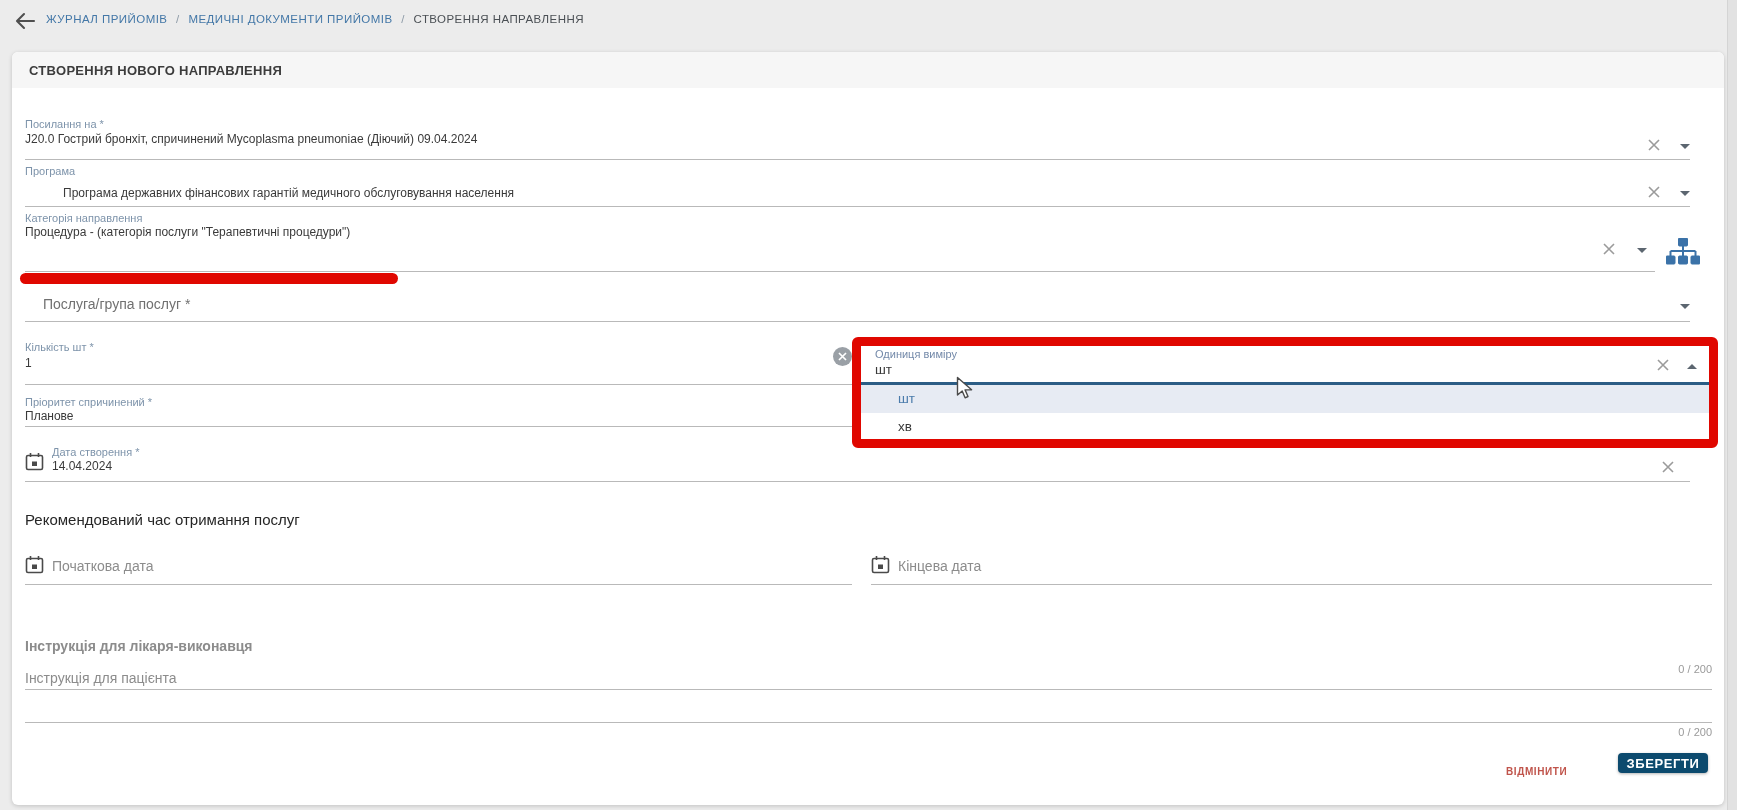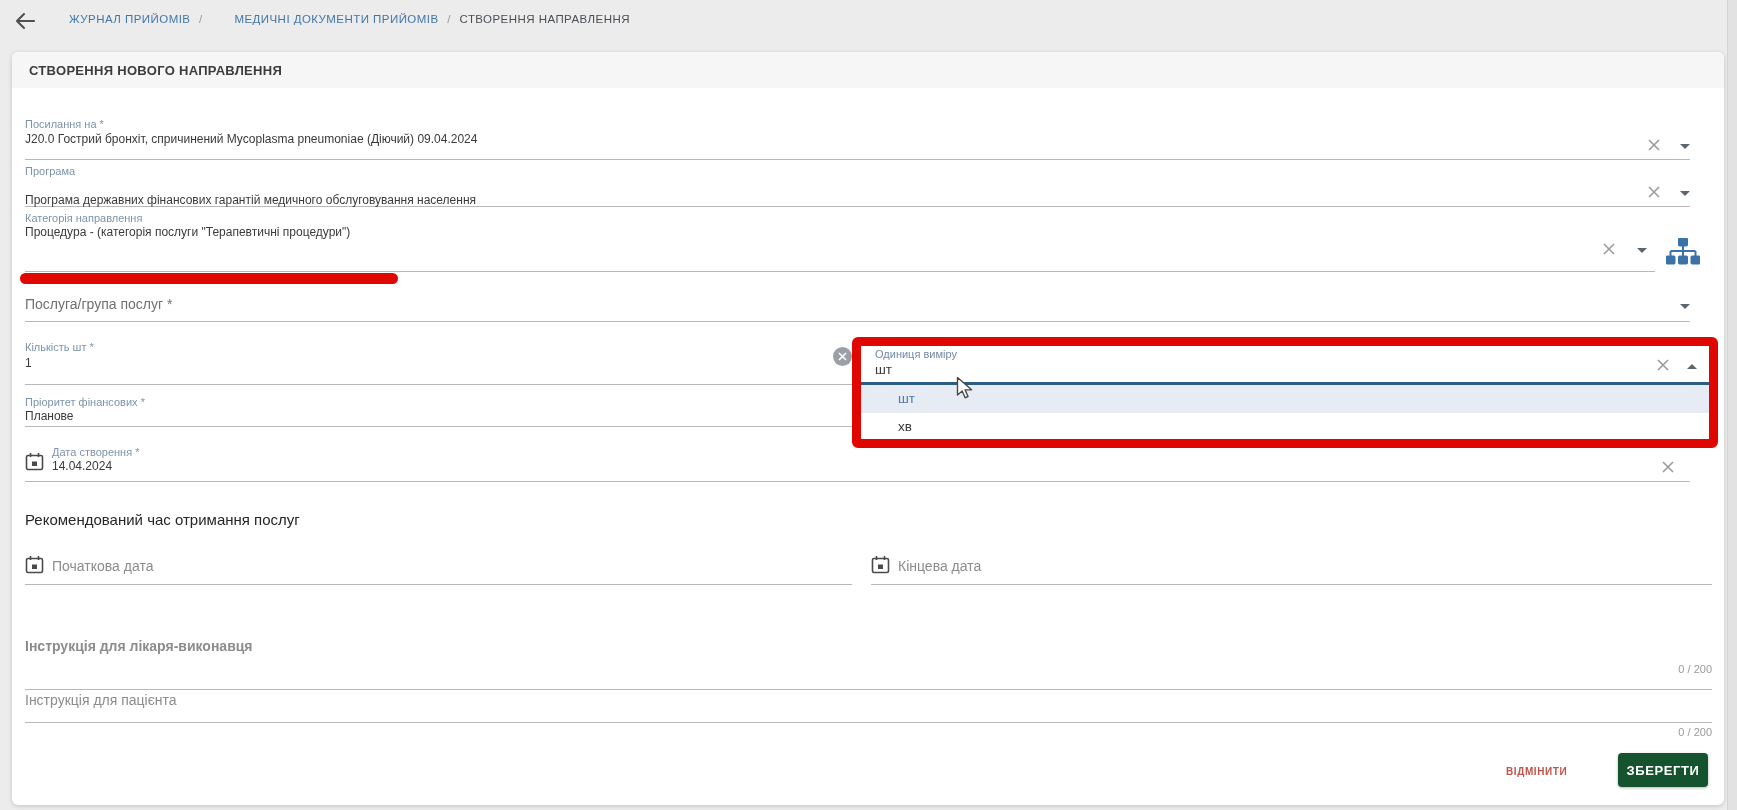--- a/index.html
+++ b/index.html
@@ -4,21 +4,21 @@
 <style>
   * { margin:0; padding:0; box-sizing:border-box; }
   html,body { background:#ececec; }
   body { font-family:"Liberation Sans", sans-serif; }
   #screen { position:relative; width:1737px; height:810px; background:#ececec; overflow:hidden; }
 
   
   .topbar { position:absolute; left:0; top:0; width:100%; height:42px; }
   .back-btn { position:absolute; left:13px; top:9px; width:24px; height:24px; cursor:pointer; }
   .breadcrumb { position:absolute; left:46px; top:13px; font-size:11.5px; font-weight:500; letter-spacing:.45px; white-space:nowrap; }
-  .crumb-link { color:#4377a7; cursor:pointer;margin-left:23px; }
+  .crumb-link { color:#4377a7; cursor:pointer; }
   .crumb-sep { color:#8d9aa6; margin:0 5px; }
   .crumb-current { color:#4a4f54; }
 
   
   .card { position:absolute; left:12px; top:52px; width:1712px; height:753px;
           background:#fff; border-radius:6px; box-shadow:0 1px 4px rgba(0,0,0,.18); }
   .card-header { position:absolute; left:0; top:0; width:100%; height:36px; background:#f6f6f6;
                  border-radius:6px 6px 0 0; }
   .card-title { position:absolute; left:17px; top:11px; font-size:13px; font-weight:700;
                 color:#3c3c3c; letter-spacing:.3px; }
@@ -59,21 +59,21 @@
 
   
   .section-heading { position:absolute; left:13px; top:459px; font-size:15px; font-weight:500; color:#262626; }
 
   
   .counter { position:absolute; font-size:11px; color:#9a9a9a; width:120px; text-align:right; }
 
   
   .btn-cancel { position:absolute; left:1480px; top:708px; padding:6px 14px; font-size:10px; font-weight:700;
                 letter-spacing:.6px; color:#c0544b; cursor:pointer; }
-  .btn-save { position:absolute; left:1606px; top:701px; width:90px; height:34px; background:#14532d;
+  .btn-save { position:absolute; left:1606px; top:701px; width:90px; height:20px; background:#0c4a6e;
               border-radius:4px; color:#fff; font-size:13px; font-weight:700; letter-spacing:.6px;
               display:flex; align-items:center; justify-content:center; cursor:pointer;
               box-shadow:0 1px 3px rgba(0,0,0,.3); }
 
   
   .scrollbar { position:absolute; right:0; top:0; width:10px; height:810px; background:#e2e2e2;
                border-left:1px solid #d4d4d4; }
 
   
   .cursor { position:absolute; left:956px; top:376px; z-index:20; pointer-events:none; }
@@ -107,21 +107,21 @@
       <div class="fld-label" style="top:6px;">Посилання на *</div>
       <div class="fld-value" style="top:20px;">J20.0 Гострий бронхіт, спричинений Mycoplasma pneumoniae (Діючий) 09.04.2024</div>
       <svg class="icon-x" style="right:28px; bottom:6px;" viewBox="0 0 16 16">
         <path d="M3 3 L13 13 M13 3 L3 13" stroke="#9b9b9b" stroke-width="1.6"></path>
         </svg>
       <div class="caret-down" style="right:0; bottom:10px;"></div>
     </div>
 
     <div class="fld" style="left:13px; top:108px; width:1665px; height:47px;">
       <div class="fld-label" style="top:5px;">Програма</div>
-      <div class="fld-value" style="top:33px;">Програма державних фінансових гарантій медичного обслуговування населення</div>
+      <div class="fld-value" style="top:26px;margin-left:38px;">Програма державних фінансових гарантій медичного обслуговування населення</div>
       <svg class="icon-x" style="right:28px; bottom:6px;" viewBox="0 0 16 16">
         <path d="M3 3 L13 13 M13 3 L3 13" stroke="#9b9b9b" stroke-width="1.6"></path>
         </svg>
       <div class="caret-down" style="right:0; bottom:10px;"></div>
     </div>
 
     <div class="fld" style="left:13px; top:155px; width:1630px; height:65px;">
       <div class="fld-label" style="top:5px;">Категорія направлення</div>
       <div class="fld-value" style="top:18px;">Процедура - (категорія послуги "Терапевтичні процедури")</div>
       <svg class="icon-x" style="right:38px; bottom:14px;" viewBox="0 0 16 16">
@@ -138,36 +138,36 @@
           <rect x="0" y="18" width="9" height="8" rx="1"></rect>
           <rect x="12.5" y="18" width="9" height="8" rx="1"></rect>
           <rect x="25" y="18" width="9" height="8" rx="1"></rect>
         </g>
       </svg>
     </div>
 
     <div class="red-marker"></div>
 
     <div class="fld" style="left:13px; top:232px; width:1665px; height:38px;">
-      <div class="fld-ph" style="top:12px; color:#707070;">Послуга/група послуг *</div>
+      <div class="fld-ph" style="top:12px; color:#707070;margin-left:18px;">Послуга/група послуг *</div>
       <div class="caret-down" style="right:0; bottom:12px;"></div>
     </div>
 
     <div class="fld" style="left:13px; top:282px; width:827px; height:51px;">
       <div class="fld-label" style="top:7px;">Кількість шт *</div>
       <div class="fld-value" style="top:22px;">1</div>
       <div class="clear-circle" style="right:0; top:13px;">
         <svg width="9" height="9" viewBox="0 0 9 9">
             <path d="M1 1 L8 8 M8 1 L1 8" stroke="#ffffff" stroke-width="1.7"></path>
           </svg>
       </div>
     </div>
 
     <div class="fld" style="left:13px; top:340px; width:1665px; height:35px;">
-      <div class="fld-label" style="top:4px;">Пріоритет фінансових *</div>
+      <div class="fld-label" style="top:4px;">Пріоритет спричинений *</div>
       <div class="fld-value" style="top:17px;">Планове</div>
     </div>
 
     <div class="annot-box">
       <div class="unit-input">
         <div class="unit-label">Одиниця виміру</div>
         <div class="unit-value">шт</div>
         <svg class="icon-x unit-x" viewBox="0 0 16 16">
           <path d="M3 3 L13 13 M13 3 L3 13" stroke="#9b9b9b" stroke-width="1.6"></path>
           </svg>
@@ -216,21 +216,21 @@
       </div>
       <div class="fld-ph" style="left:27px; top:10px;">Кінцева дата</div>
     </div>
 
     <div class="fld" style="left:13px; top:580px; width:1687px; height:58px;font-weight:bold;">
       <div class="fld-ph" style="top:6px;">Інструкція для лікаря-виконавця</div>
     </div>
     <div class="counter" style="left:1580px; top:611px;">0 / 200</div>
 
     <div class="fld" style="left:13px; top:613px; width:1687px; height:58px;">
-      <div class="fld-ph" style="top:5px;margin-top:22px;">Інструкція для пацієнта</div>
+      <div class="fld-ph" style="top:5px;">Інструкція для пацієнта</div>
     </div>
     <div class="counter" style="left:1580px; top:674px;">0 / 200</div>
 
     <div class="btn-cancel">ВІДМІНИТИ</div>
     <div class="btn-save">ЗБЕРЕГТИ</div>
   </div>
 
   <div class="scrollbar"></div>
 
   <div class="cursor">

